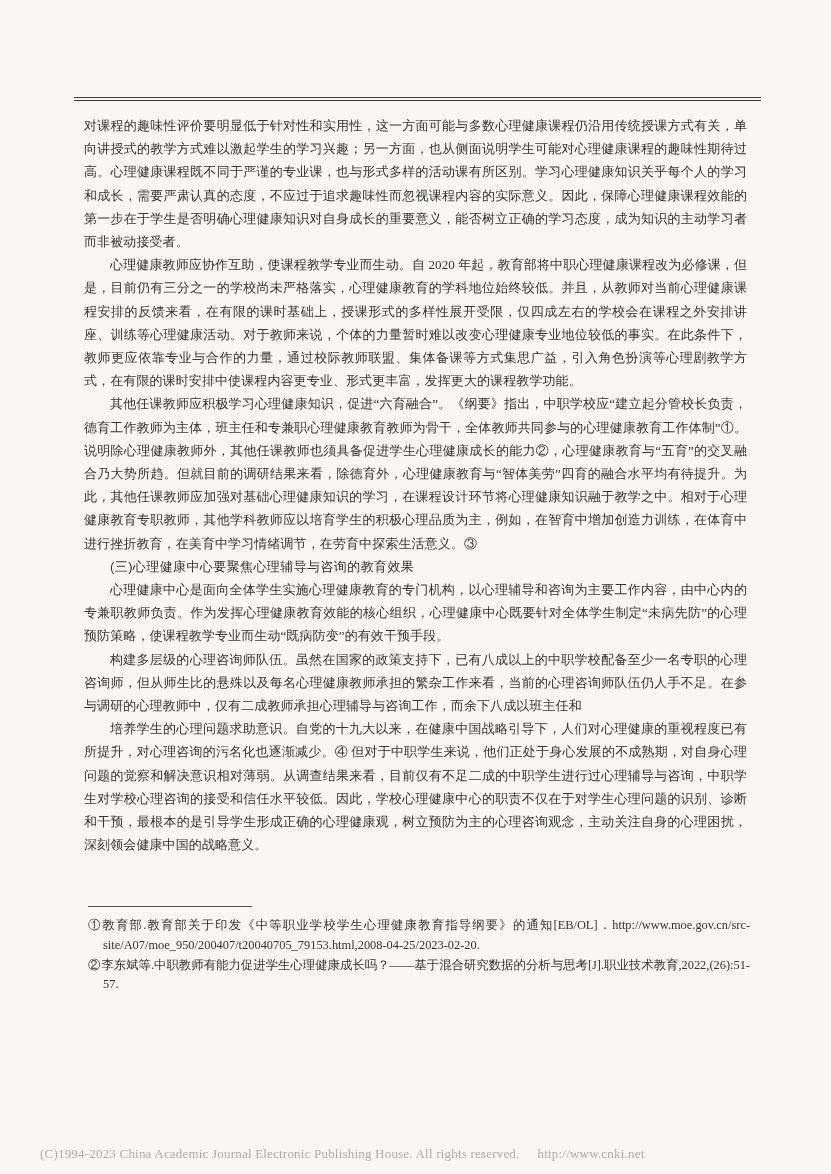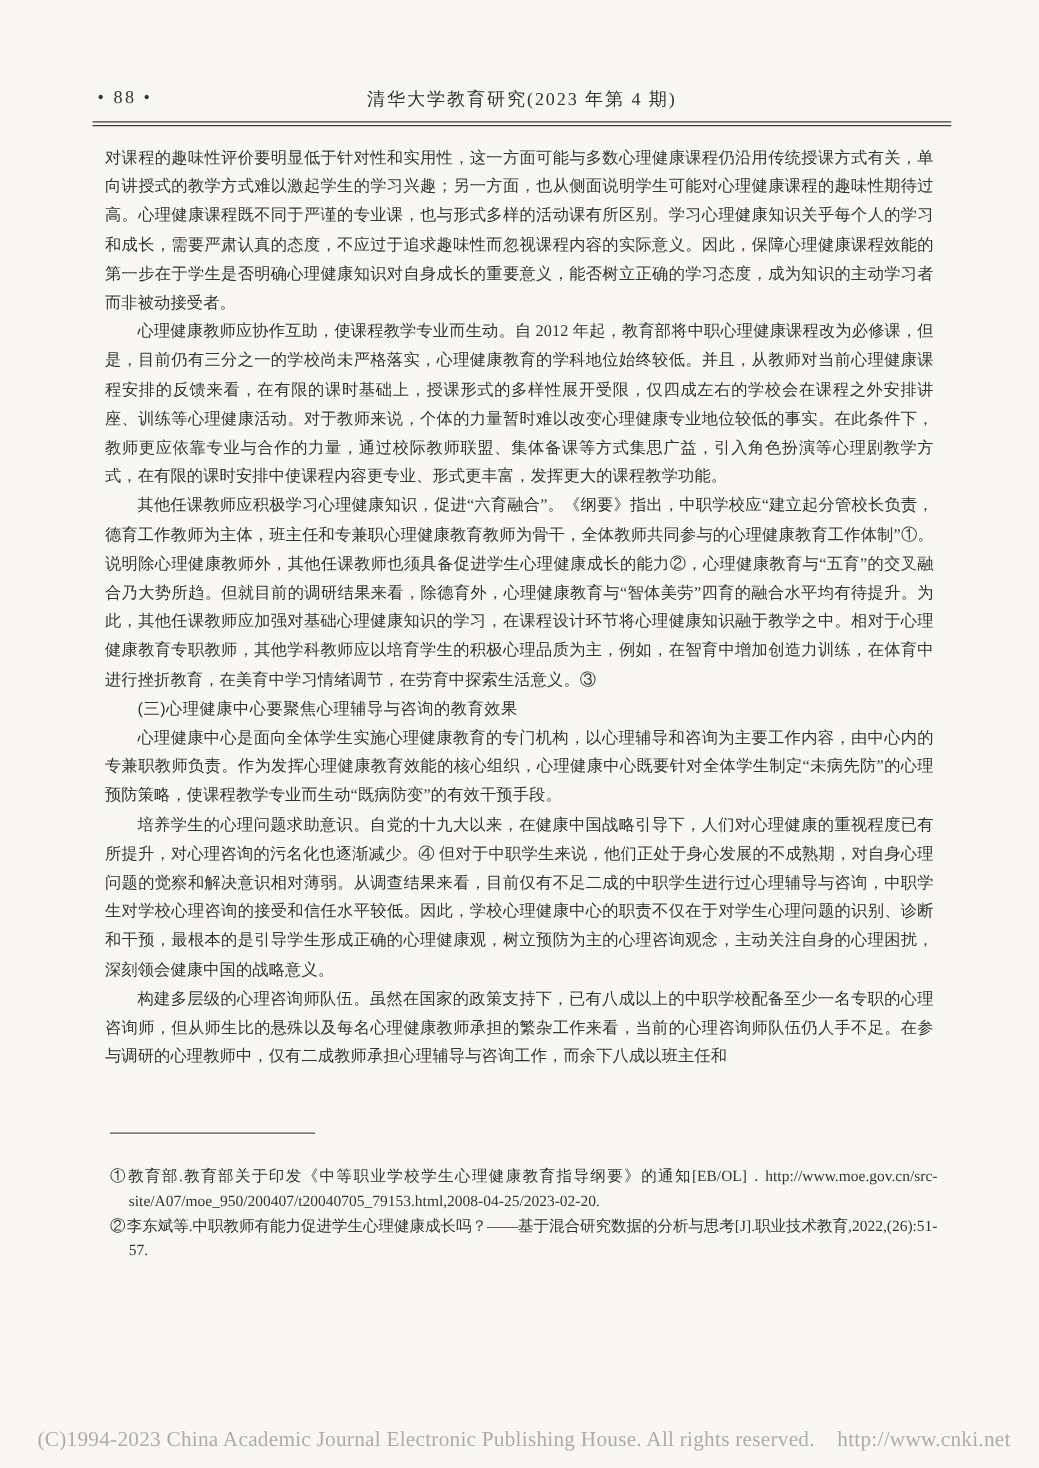--- a/index.html
+++ b/index.html
@@ -78,61 +78,56 @@
     border-top: 1.6px solid #55534f;
   }
   .footnotes {
     position: absolute;
     top: 916px;
     left: 88px;
     width: 662px;
     font-size: 12.4px;
     line-height: 19.8px;
     text-align: justify;
-    margin-top: 16px;
   }
   .footnote {
     margin: 0;
     padding-left: 15px;
     text-indent: -15px;
   }
   .footnote .fn-marker { margin-right: 1px; }
 
   
   .footer {
     position: absolute;
-    left: 30px;
+    left: 40px;
     bottom: 12px;
     width: 780px;
-    font-size: 17px;
+    font-size: 13px;
     color: #aeaca7;
     letter-spacing: 0.2px;
     white-space: nowrap;
   }
   .footer .footer-url { margin-left: 18px; }
 </style>
 </head>
 <body>
 
 <div class="page">
 
-  <div class="header">
-    <span class="page-number">•  88  •</span>
-    <span class="journal-title">清华大学教育研究(2023 年第 4 期)</span>
-  </div>
   <div class="header-rule"></div>
 
   <div class="article">
     <p>对课程的趣味性评价要明显低于针对性和实用性，这一方面可能与多数心理健康课程仍沿用传统授课方式有关，单向讲授式的教学方式难以激起学生的学习兴趣；另一方面，也从侧面说明学生可能对心理健康课程的趣味性期待过高。心理健康课程既不同于严谨的专业课，也与形式多样的活动课有所区别。学习心理健康知识关乎每个人的学习和成长，需要严肃认真的态度，不应过于追求趣味性而忽视课程内容的实际意义。因此，保障心理健康课程效能的第一步在于学生是否明确心理健康知识对自身成长的重要意义，能否树立正确的学习态度，成为知识的主动学习者而非被动接受者。</p>
-    <p class="indent">心理健康教师应协作互助，使课程教学专业而生动。自 2012 年起，教育部将中职心理健康课程改为必修课，但是，目前仍有三分之一的学校尚未严格落实，心理健康教育的学科地位始终较低。并且，从教师对当前心理健康课程安排的反馈来看，在有限的课时基础上，授课形式的多样性展开受限，仅四成左右的学校会在课程之外安排讲座、训练等心理健康活动。对于教师来说，个体的力量暂时难以改变心理健康专业地位较低的事实。在此条件下，教师更应依靠专业与合作的力量，通过校际教师联盟、集体备课等方式集思广益，引入角色扮演等心理剧教学方式，在有限的课时安排中使课程内容更专业、形式更丰富，发挥更大的课程教学功能。</p>
+    <p class="indent">心理健康教师应协作互助，使课程教学专业而生动。自 2020 年起，教育部将中职心理健康课程改为必修课，但是，目前仍有三分之一的学校尚未严格落实，心理健康教育的学科地位始终较低。并且，从教师对当前心理健康课程安排的反馈来看，在有限的课时基础上，授课形式的多样性展开受限，仅四成左右的学校会在课程之外安排讲座、训练等心理健康活动。对于教师来说，个体的力量暂时难以改变心理健康专业地位较低的事实。在此条件下，教师更应依靠专业与合作的力量，通过校际教师联盟、集体备课等方式集思广益，引入角色扮演等心理剧教学方式，在有限的课时安排中使课程内容更专业、形式更丰富，发挥更大的课程教学功能。</p>
     <p class="indent">其他任课教师应积极学习心理健康知识，促进“六育融合”。《纲要》指出，中职学校应“建立起分管校长负责，德育工作教师为主体，班主任和专兼职心理健康教育教师为骨干，全体教师共同参与的心理健康教育工作体制”①。说明除心理健康教师外，其他任课教师也须具备促进学生心理健康成长的能力②，心理健康教育与“五育”的交叉融合乃大势所趋。但就目前的调研结果来看，除德育外，心理健康教育与“智体美劳”四育的融合水平均有待提升。为此，其他任课教师应加强对基础心理健康知识的学习，在课程设计环节将心理健康知识融于教学之中。相对于心理健康教育专职教师，其他学科教师应以培育学生的积极心理品质为主，例如，在智育中增加创造力训练，在体育中进行挫折教育，在美育中学习情绪调节，在劳育中探索生活意义。③</p>
     <p class="section-heading">(三)心理健康中心要聚焦心理辅导与咨询的教育效果</p>
     <p class="indent">心理健康中心是面向全体学生实施心理健康教育的专门机构，以心理辅导和咨询为主要工作内容，由中心内的专兼职教师负责。作为发挥心理健康教育效能的核心组织，心理健康中心既要针对全体学生制定“未病先防”的心理预防策略，使课程教学专业而生动“既病防变”的有效干预手段。</p>
+    <p class="indent">构建多层级的心理咨询师队伍。虽然在国家的政策支持下，已有八成以上的中职学校配备至少一名专职的心理咨询师，但从师生比的悬殊以及每名心理健康教师承担的繁杂工作来看，当前的心理咨询师队伍仍人手不足。在参与调研的心理教师中，仅有二成教师承担心理辅导与咨询工作，而余下八成以班主任和</p>
     <p class="indent">培养学生的心理问题求助意识。自党的十九大以来，在健康中国战略引导下，人们对心理健康的重视程度已有所提升，对心理咨询的污名化也逐渐减少。④ 但对于中职学生来说，他们正处于身心发展的不成熟期，对自身心理问题的觉察和解决意识相对薄弱。从调查结果来看，目前仅有不足二成的中职学生进行过心理辅导与咨询，中职学生对学校心理咨询的接受和信任水平较低。因此，学校心理健康中心的职责不仅在于对学生心理问题的识别、诊断和干预，最根本的是引导学生形成正确的心理健康观，树立预防为主的心理咨询观念，主动关注自身的心理困扰，深刻领会健康中国的战略意义。</p>
-    <p class="indent">构建多层级的心理咨询师队伍。虽然在国家的政策支持下，已有八成以上的中职学校配备至少一名专职的心理咨询师，但从师生比的悬殊以及每名心理健康教师承担的繁杂工作来看，当前的心理咨询师队伍仍人手不足。在参与调研的心理教师中，仅有二成教师承担心理辅导与咨询工作，而余下八成以班主任和</p>
   </div>
 
   <div class="footnote-separator"></div>
 
   <div class="footnotes">
     <p class="footnote"><span class="fn-marker">①</span><span>教育部.教育部关于印发《中等职业学校学生心理健康教育指导纲要》的通知[EB/OL]．http://www.moe.gov.cn/src-site/A07/moe_950/200407/t20040705_79153.html,2008-04-25/2023-02-20.</span></p>
     <p class="footnote"><span class="fn-marker">②</span><span>李东斌等.中职教师有能力促进学生心理健康成长吗？——基于混合研究数据的分析与思考[J].职业技术教育,2022,(26):51-57.</span></p>
   </div>
 
   <div class="footer">

